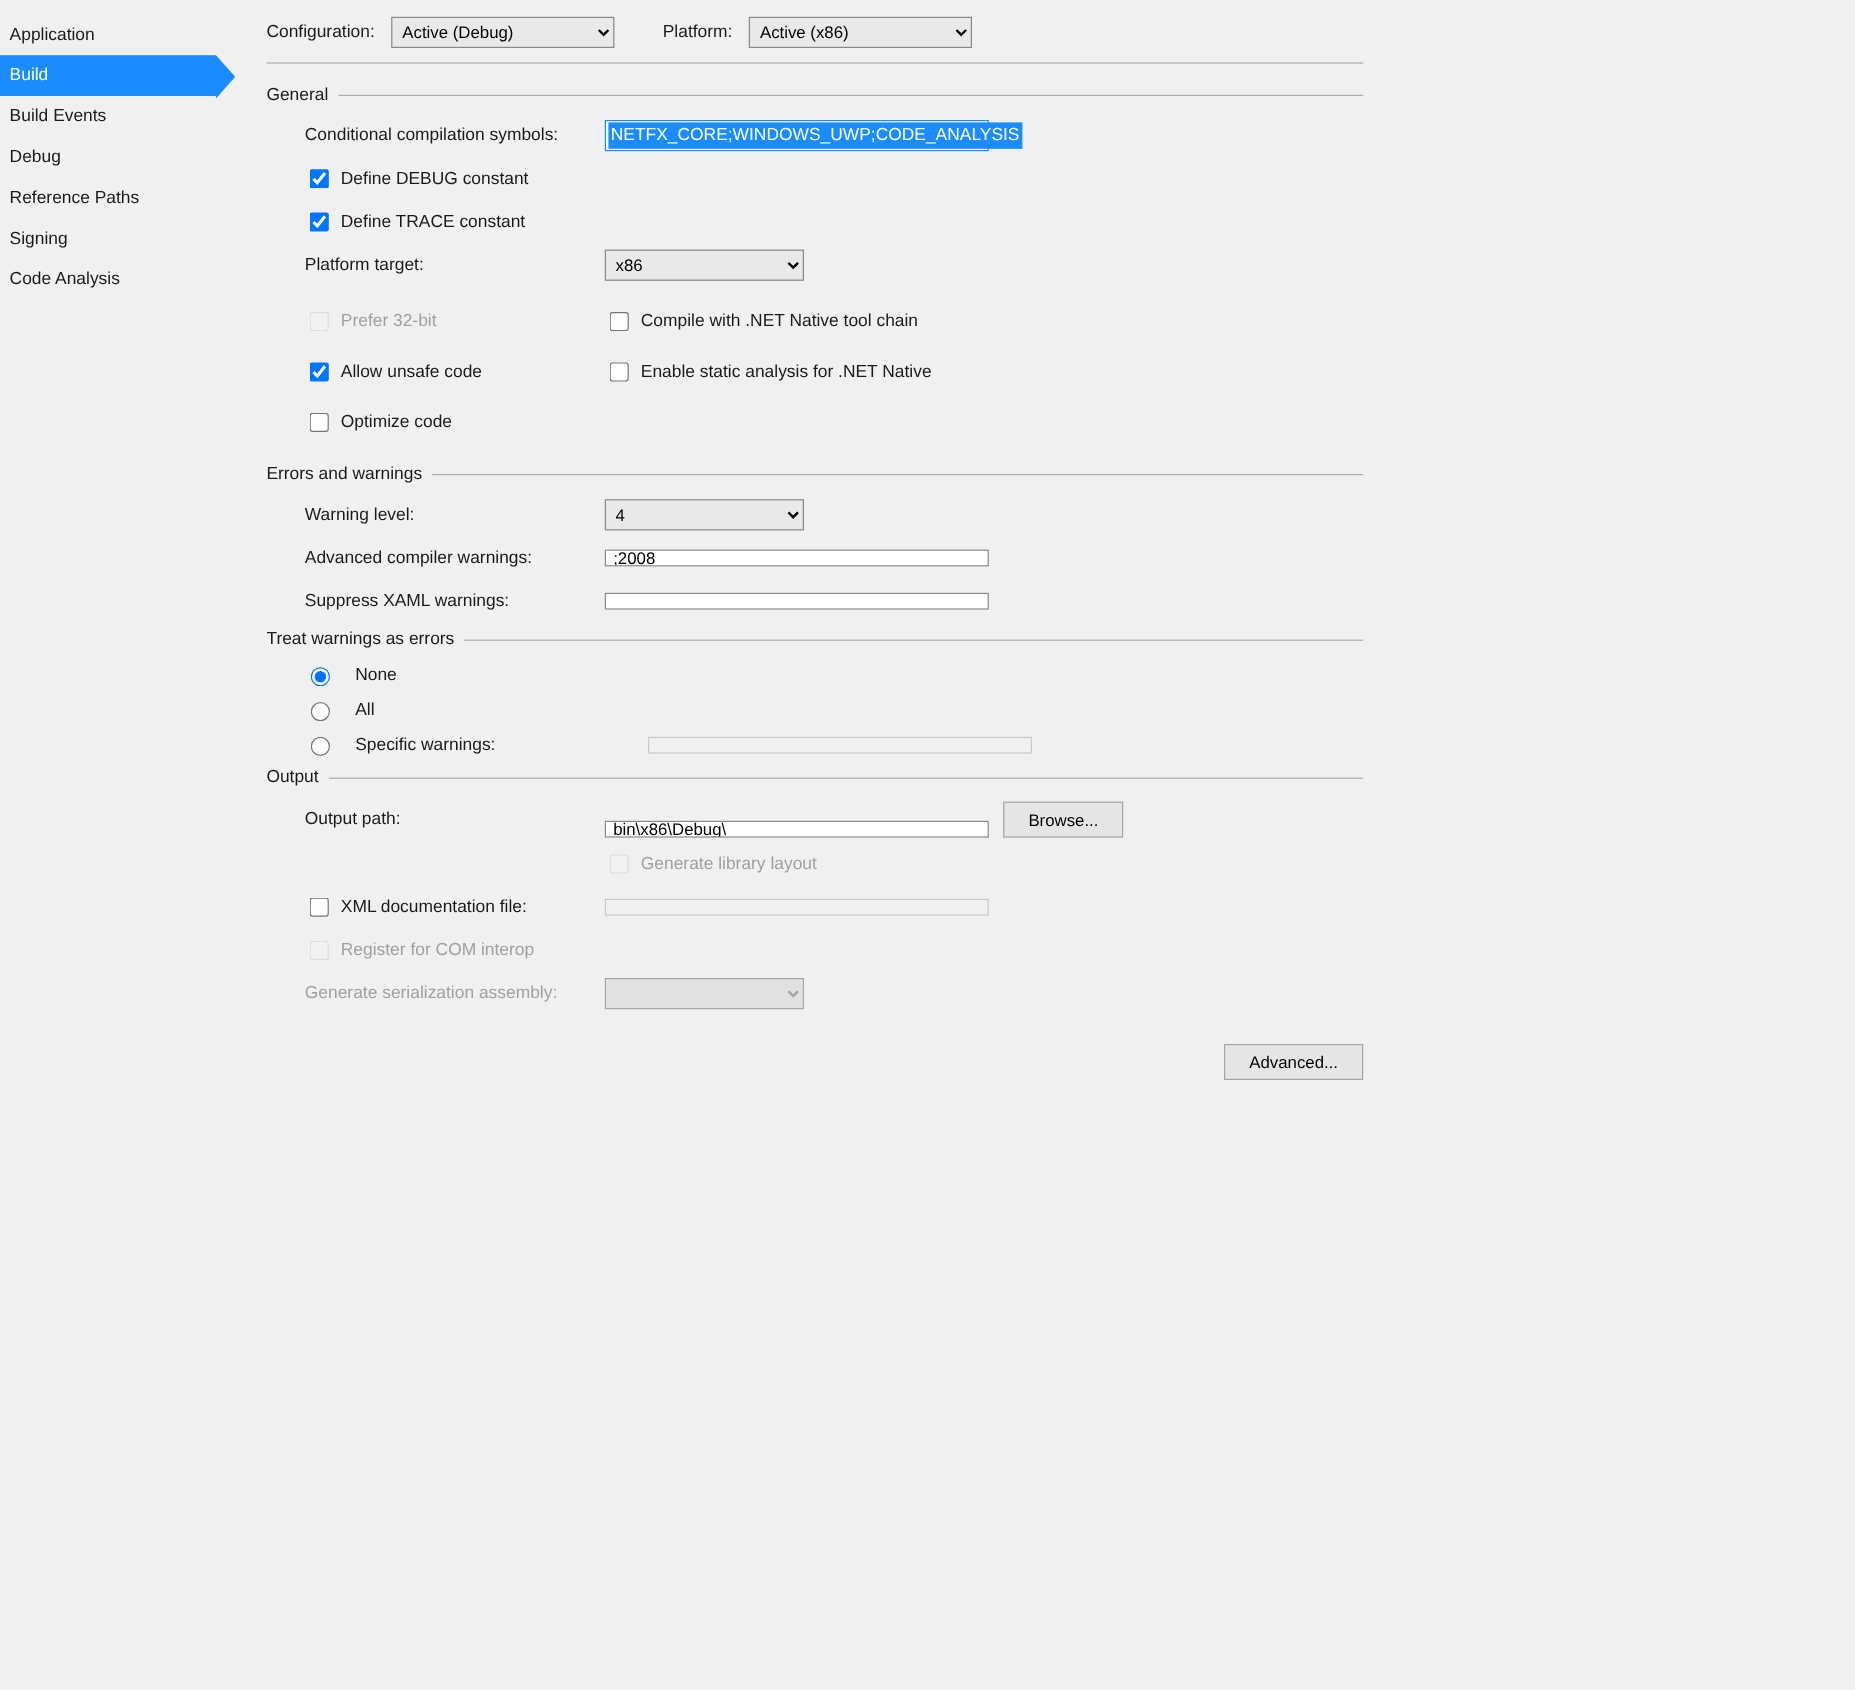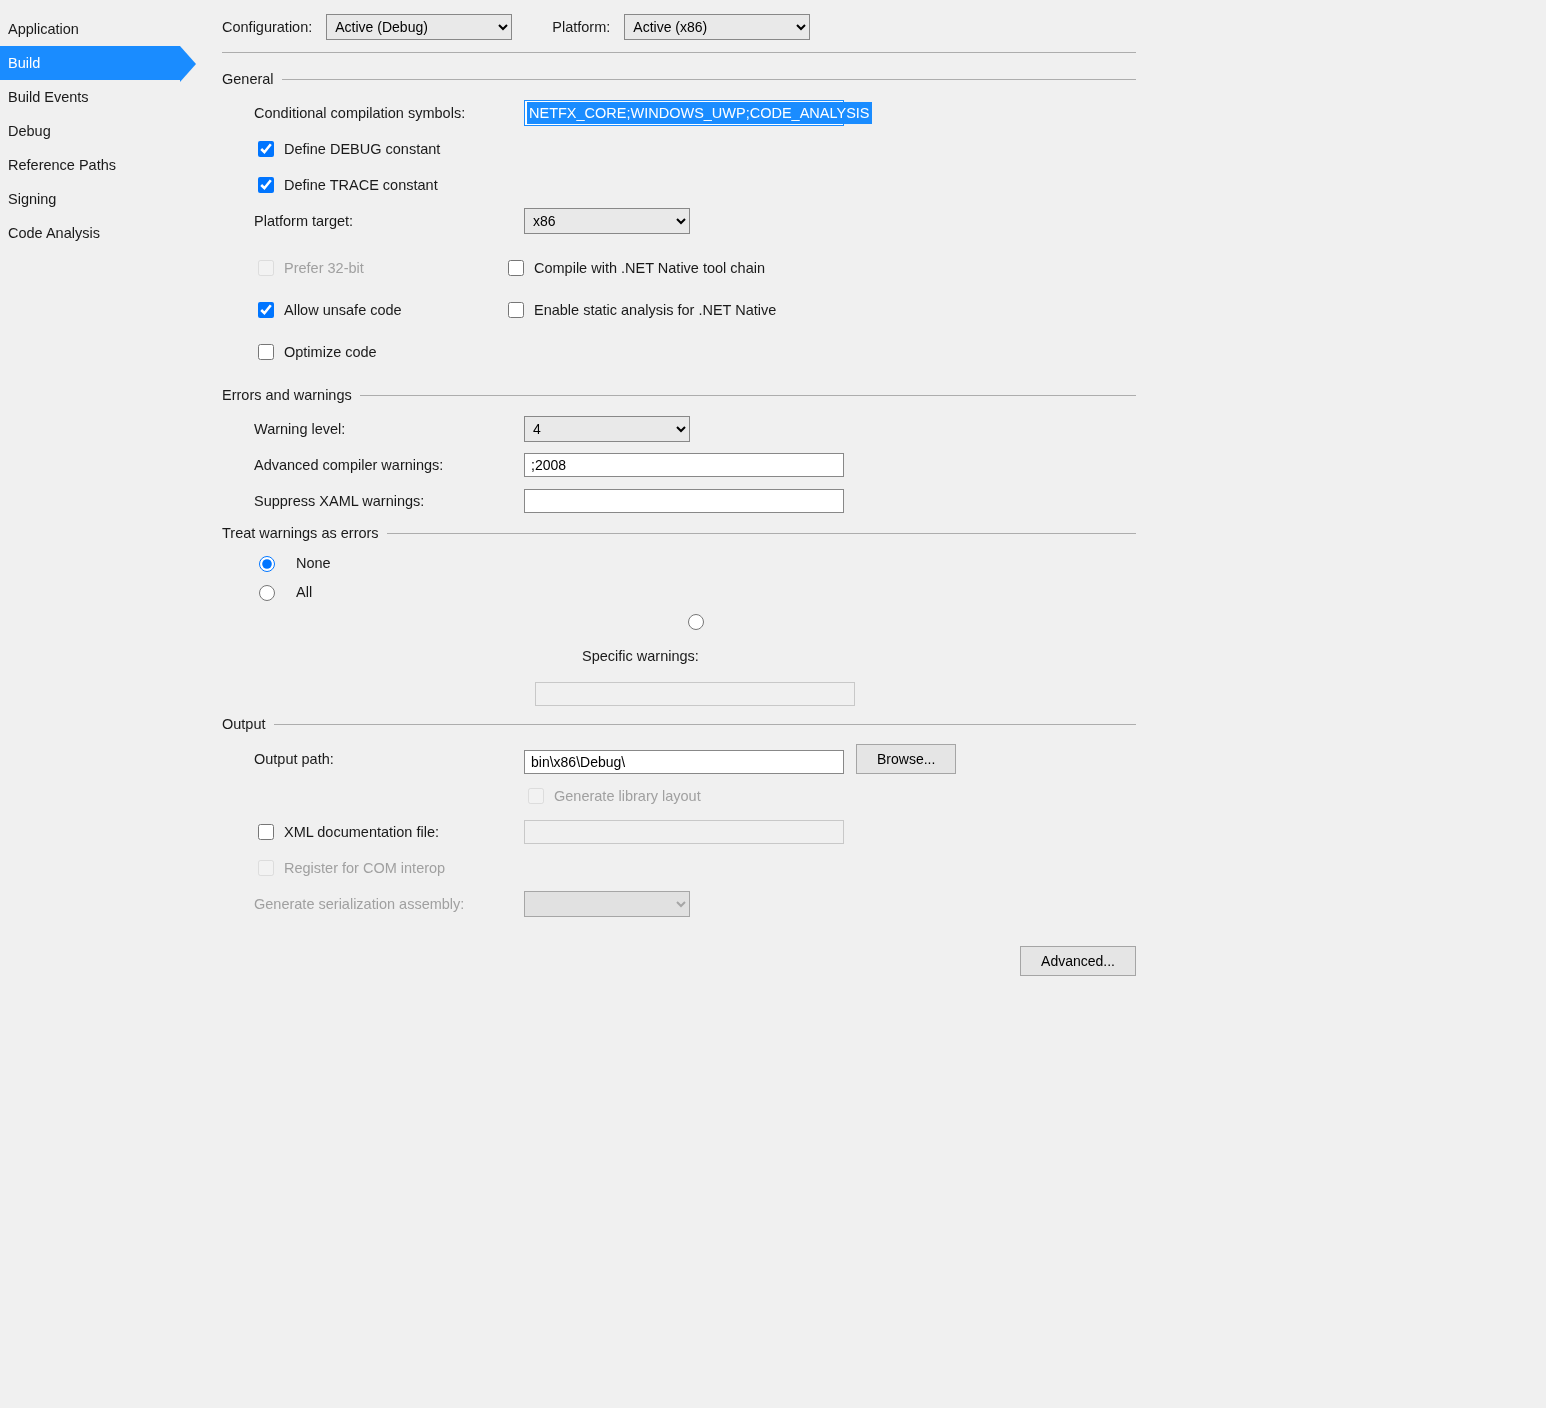--- a/index.html
+++ b/index.html
@@ -63,28 +63,27 @@
     flex: 1;
     border-top: 1px solid #adadad;
   }
 
   .indent { padding-left: 32px; }
   .row {
     display: flex;
     align-items: center;
     margin: 8px 0;
     min-height: 28px;
-    gap: 20px;
   }
   .row .lbl { width: 250px; }
   .row .lbl.disabled { color: #a0a0a0; }
   .row .ctl { flex: 1; display: flex; align-items: flex-end; gap: 12px; }
 
   input[type=text].txt {
-    height: 24px;
+    height: 14px;
     border: 1px solid #888;
     padding: 2px 6px;
     font-family: inherit;
     font-size: 14px;
     background: #fff;
   }
   .highlight-inner {
     background: #1a8cff;
     color: #fff;
     padding: 0 2px;
@@ -274,21 +273,21 @@
   </div>
   <div class="radio-group">
     <div class="radio-item">
       <input type="radio" name="twe" checked="" style="">
       <span>None</span>
     </div>
     <div class="radio-item">
       <input type="radio" name="twe" style="">
       <span>All</span>
     </div>
-    <div class="radio-item" style="display:flex;align-items:center;flex-direction:column;">
+    <div class="radio-item" style="display:flex;align-items:center;">
       <input type="radio" name="twe" style="">
       <span style="width:226px">Specific warnings:</span>
       <input type="text" class="txt" style="width: 320px;" disabled="">
     </div>
   </div>
 
   <div class="section-header">
     <span>Output</span>
     <span class="line"></span>
   </div>

